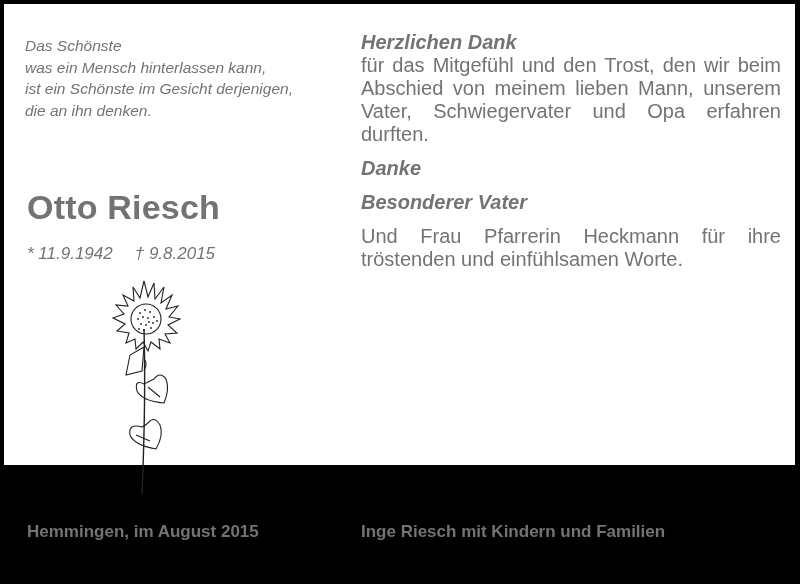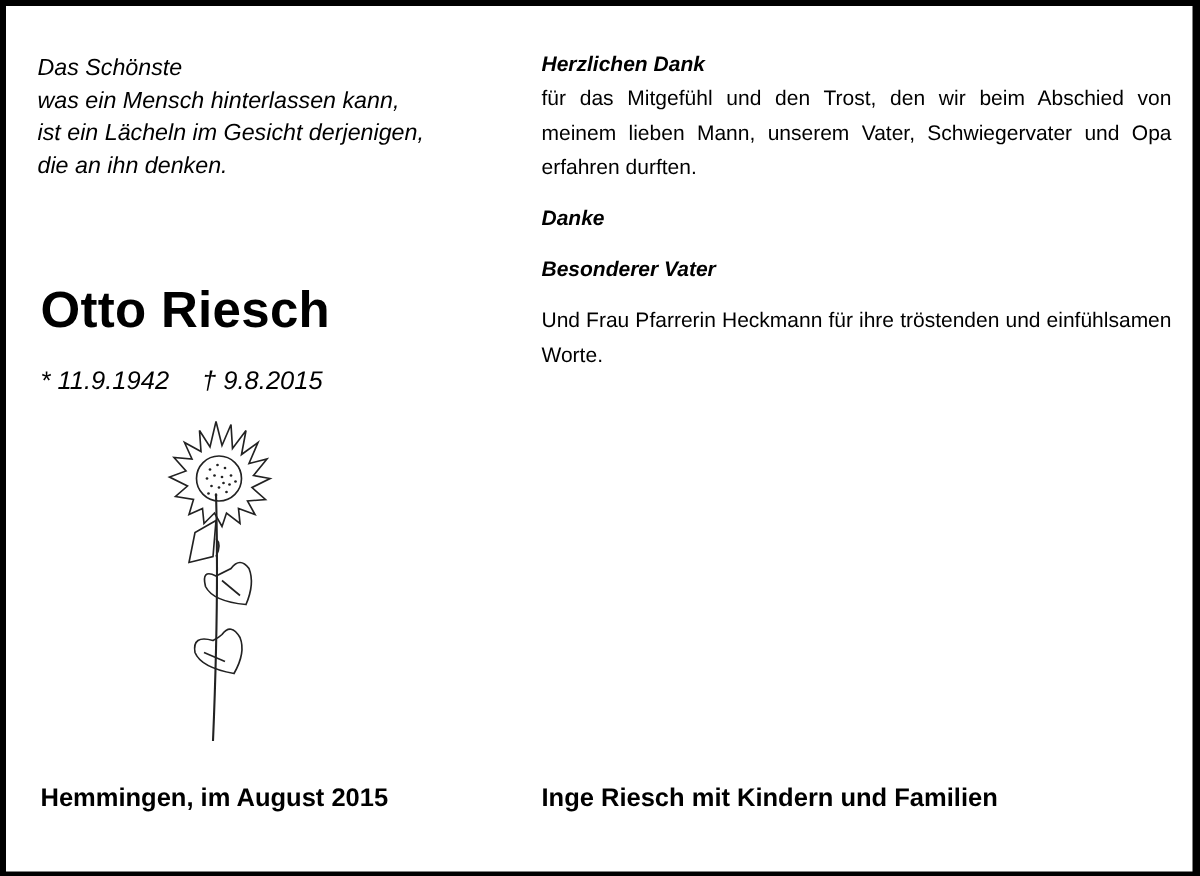--- a/index.html
+++ b/index.html
@@ -1,19 +1,19 @@
 <!DOCTYPE html>
 <html><head>
 <meta charset="utf-8">
 <style>
   html, body { margin: 0; padding: 0; background: #000; }
   body { width: 800px; height: 584px; overflow: hidden; position: relative; }
   .page {
-    position: absolute; left: 4px; top: 4px; width: 791px; height: 577px;
-    background: #fff; color: #000000;
+    position: absolute; left: 4px; top: 4px; width: 791px; height: 461px;
+    background: #fff; color: #737373;
     font-family: "Liberation Sans", "DejaVu Sans", sans-serif;
   }
   .quote {
     position: absolute; left: 21px; top: 31px; width: 320px;
     font-style: italic; font-size: 15.5px; line-height: 21.5px;
   }
   .quote div { white-space: nowrap; }
   .name {
     position: absolute; left: 23px; top: 184px;
     font-size: 34px; font-weight: bold; letter-spacing: 0.2px;
@@ -23,39 +23,39 @@
     font-size: 17px; white-space: nowrap; font-style: italic;
   }
   .dates .death { margin-left: 22px; }
   .flower { position: absolute; left: 100px; top: 275px; width: 80px; height: 220px; }
   .place {
     position: absolute; left: 23px; top: 518px;
     font-size: 17px; white-space: nowrap; font-weight: bold;
   }
   .right {
     position: absolute; left: 357px; top: 27px; width: 420px;
-    font-size: 14px; line-height: 23px;
+    font-size: 20px; line-height: 23px;
   }
   .right .sec { margin-bottom: 11px; }
   .right .h { font-weight: bold; font-style: italic; }
   .right .p { text-align: justify; text-align-last: left; }
   .sign {
     position: absolute; left: 357px; top: 518px;
     font-size: 17px; white-space: nowrap; font-weight: bold;
   }
 </style>
 </head>
 <body>
 
 <div class="page">
 
   <div class="quote">
     <div>Das Schönste</div>
     <div>was ein Mensch hinterlassen kann,</div>
-    <div>ist ein Lächeln im Gesicht derjenigen,</div>
+    <div>ist ein Schönste im Gesicht derjenigen,</div>
     <div>die an ihn denken.</div>
   </div>
 
   <div class="name">Otto Riesch</div>
 
   <div class="dates">
     <span>* 11.9.1942</span><span class="death">† 9.8.2015</span>
   </div>
 
   <svg class="flower" viewBox="0 0 80 220" fill="none" stroke="#222" stroke-width="1.1">

